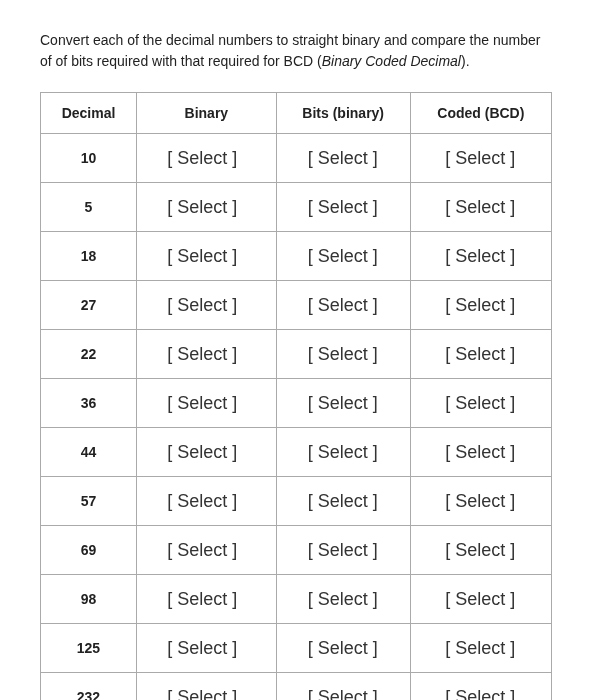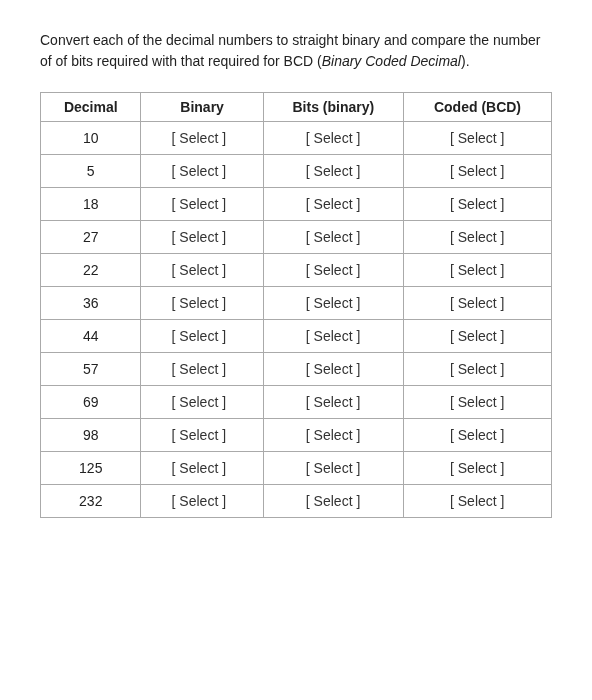--- a/index.html
+++ b/index.html
@@ -28,37 +28,37 @@
 
     table {
       border-collapse: collapse;
       width: 100%;
       border: 1px solid #aaa;
     }
 
     th, td {
       border: 1px solid #aaa;
       text-align: center;
-      padding: 6px 8px;
+      padding: 12px 8px;
       font-size: 14px;
     }
 
     th {
       font-weight: bold;
       background: #fff;
     }
 
     td:first-child {
-      font-weight: normal;
+      font-weight: bold;
     }
 
     select {
       border: none;
       background: transparent;
-      font-size: 14px;
+      font-size: 18px;
       color: #333;
       cursor: pointer;
       outline: none;
       padding: 2px 4px;
       -webkit-appearance: none;
       -moz-appearance: none;
       appearance: none;
     }
   </style>
 </head>

